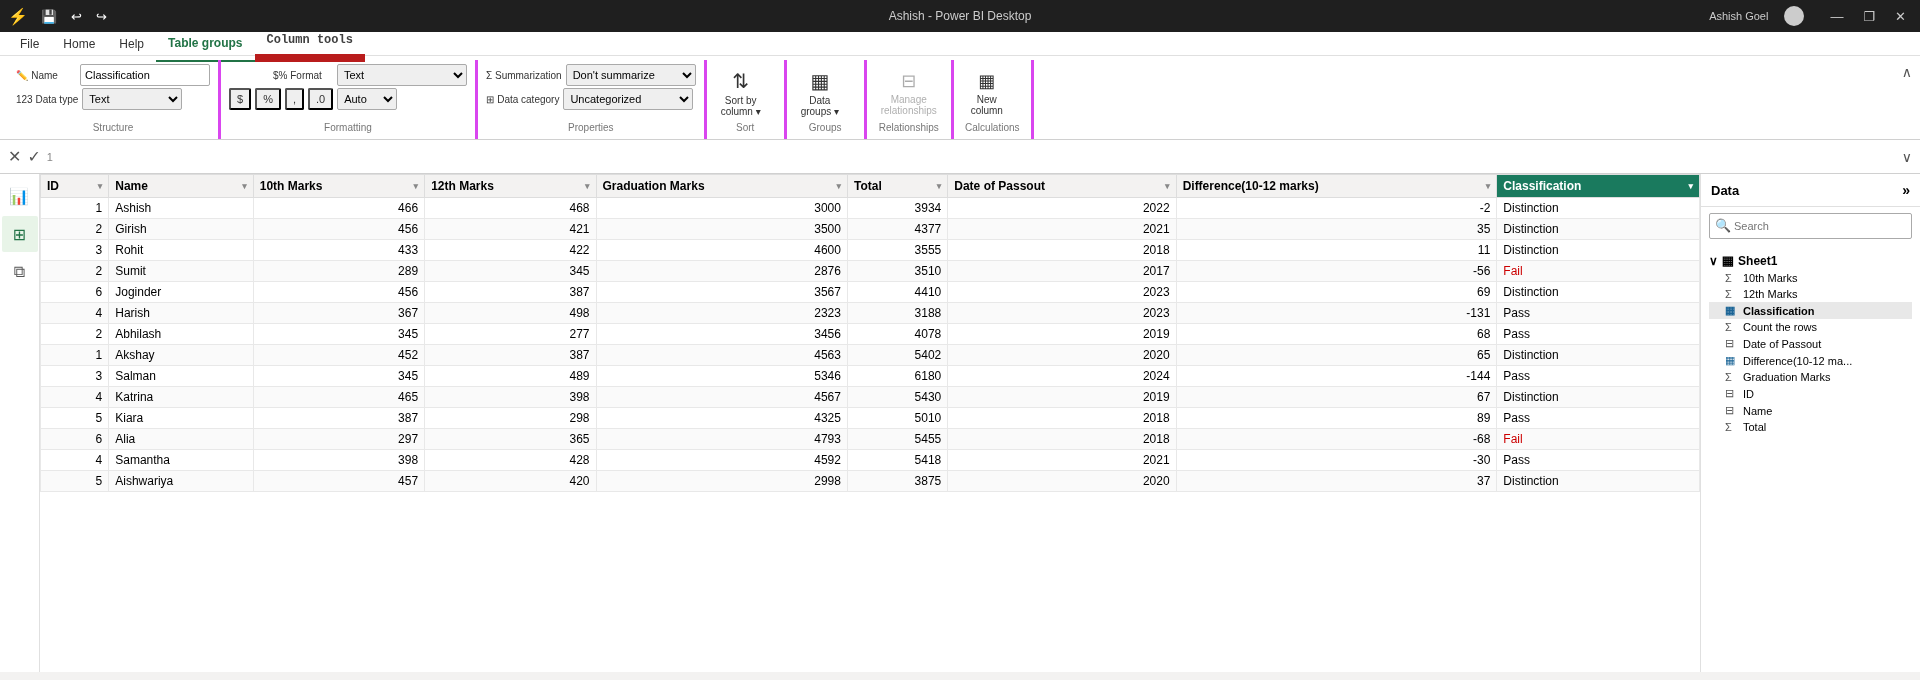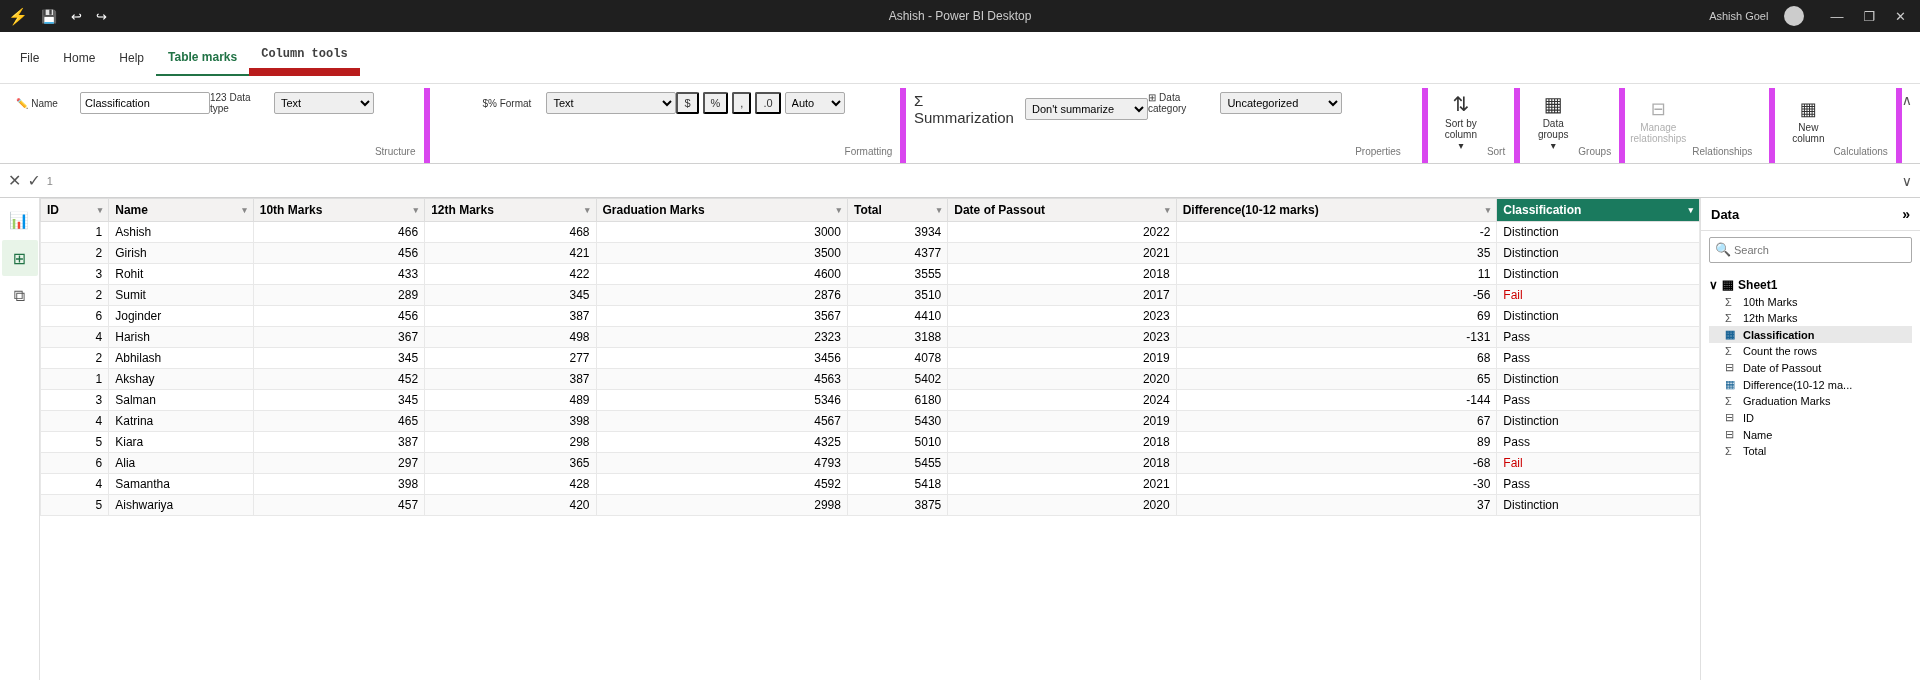--- a/index.html
+++ b/index.html
@@ -18,21 +18,21 @@
     .title-bar-center { position: absolute; left: 50%; transform: translateX(-50%); font-size: 12px; color: #ccc; }
     .title-bar-left { display: flex; align-items: center; gap: 8px; }
     .title-bar-right { display: flex; align-items: center; gap: 12px; font-size: 11px; color: #ccc; text-align: right; }
     .title-bar-icons { display: flex; gap: 8px; margin-left: 8px; }
     .title-bar-icons span { cursor: pointer; font-size: 13px; color: #ccc; padding: 2px 6px; }
     .avatar-circle { width: 20px; height: 20px; border-radius: 50%; background: #ccc; display: inline-block; vertical-align: middle; margin-left: 4px; }
 
     
     .menu-bar {
       background: #fff;
-      height: 52px;
+      height: 24px;
       display: flex;
       align-items: center;
       padding: 0 8px;
       border-bottom: 1px solid #e0e0e0;
     }
     .menu-item {
       padding: 6px 12px;
       cursor: pointer;
       font-size: 12px;
       color: #333;
@@ -47,24 +47,24 @@
     .ribbon {
       background: #fff;
       border-bottom: 1px solid #d0d0d0;
       padding: 4px 8px 0 8px;
       display: flex;
       align-items: stretch;
       min-height: 80px;
     }
     .ribbon-group {
       display: flex;
-      flex-direction: row;
+      flex-direction: column;
       align-items: flex-start;
       padding: 4px 8px;
-      border-right: 6px solid #d946ef;
+      border-right: 3px solid #d946ef;
       min-width: 80px;
     }
     .ribbon-group:last-child { border-right: none; }
     .ribbon-group-label {
       font-size: 10px;
       color: #777;
       text-align: center;
       width: 100%;
       margin-top: auto;
       padding-bottom: 2px;
@@ -304,21 +304,21 @@
       <span>❐</span>
       <span class="close-btn">✕</span>
     </div>
   </div>
 </div>
 
 <div class="menu-bar">
   <span class="menu-item">File</span>
   <span class="menu-item">Home</span>
   <span class="menu-item">Help</span>
-  <span class="menu-item active">Table marks</span>
+  <span class="menu-item active">Table groups</span>
   <span class="menu-item active2">Column tools</span>
 </div>
 
 <div class="ribbon">
 
   <div class="ribbon-group">
     <div class="ribbon-row">
       <span class="ribbon-label" style="font-size:10px;">✏️ Name</span>
       <input class="ribbon-input" value="Classification" style="">
     </div>
@@ -349,21 +349,21 @@
       <button class="ribbon-btn-sm">.0</button>
       <select class="ribbon-select-sm" style="width:60px;">
         <option>Auto</option>
       </select>
     </div>
     <div class="ribbon-group-label">Formatting</div>
   </div>
 
   <div class="ribbon-group">
     <div class="ribbon-row">
-      <span class="ribbon-label" style="font-size:15px;">Σ Summarization</span>
+      <span class="ribbon-label" style="font-size:10px;">Σ Summarization</span>
       <select class="ribbon-select">
         <option>Don't summarize</option>
         <option>Sum</option>
         <option>Average</option>
       </select>
     </div>
     <div class="ribbon-row">
       <span class="ribbon-label" style="font-size:10px;">⊞ Data category</span>
       <select class="ribbon-select">
         <option>Uncategorized</option>

